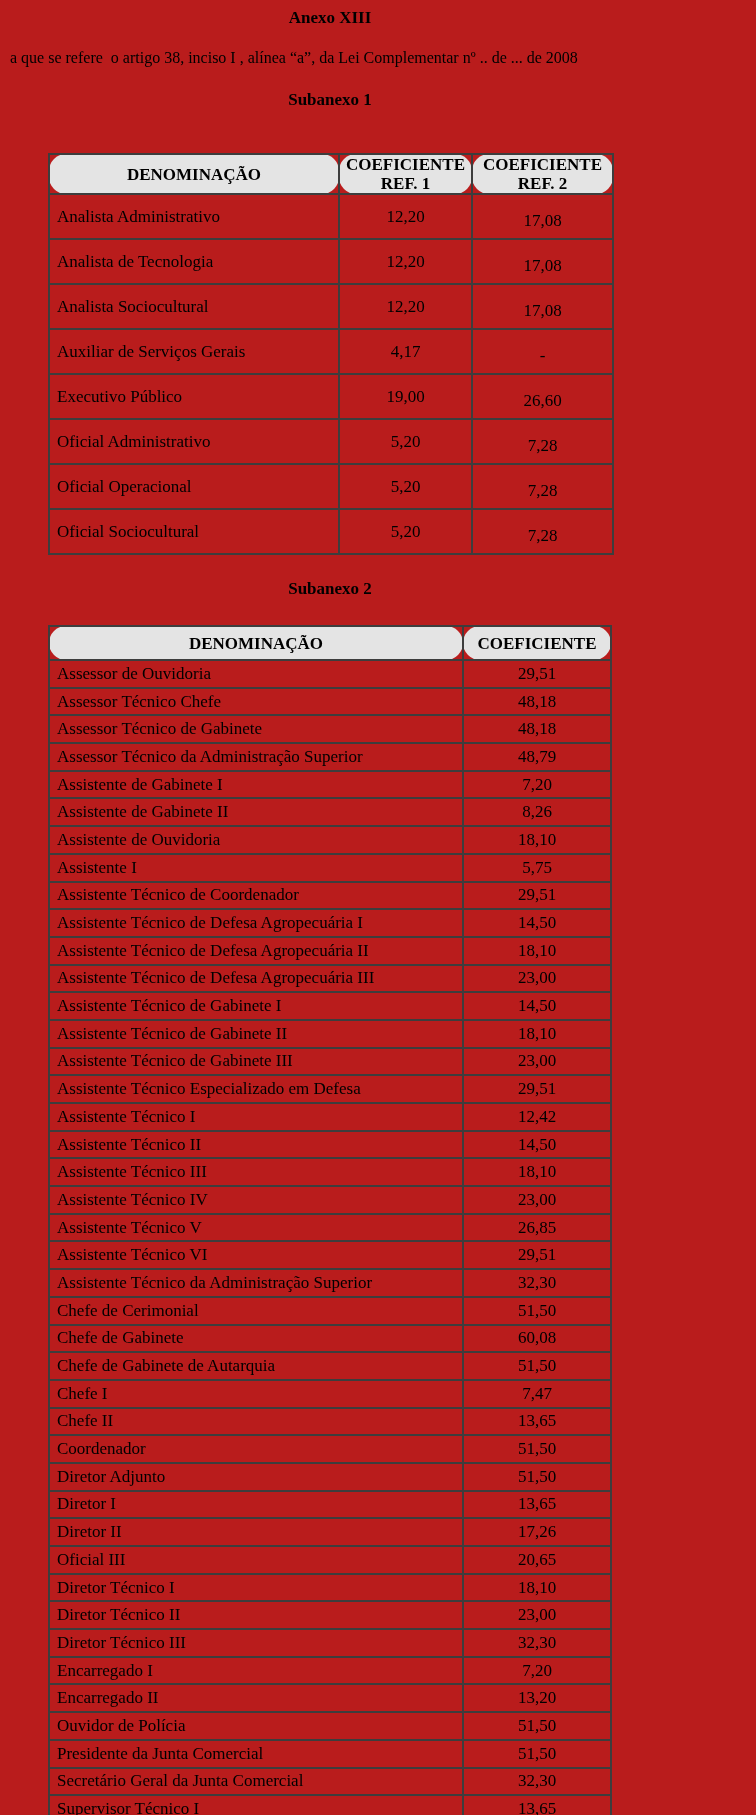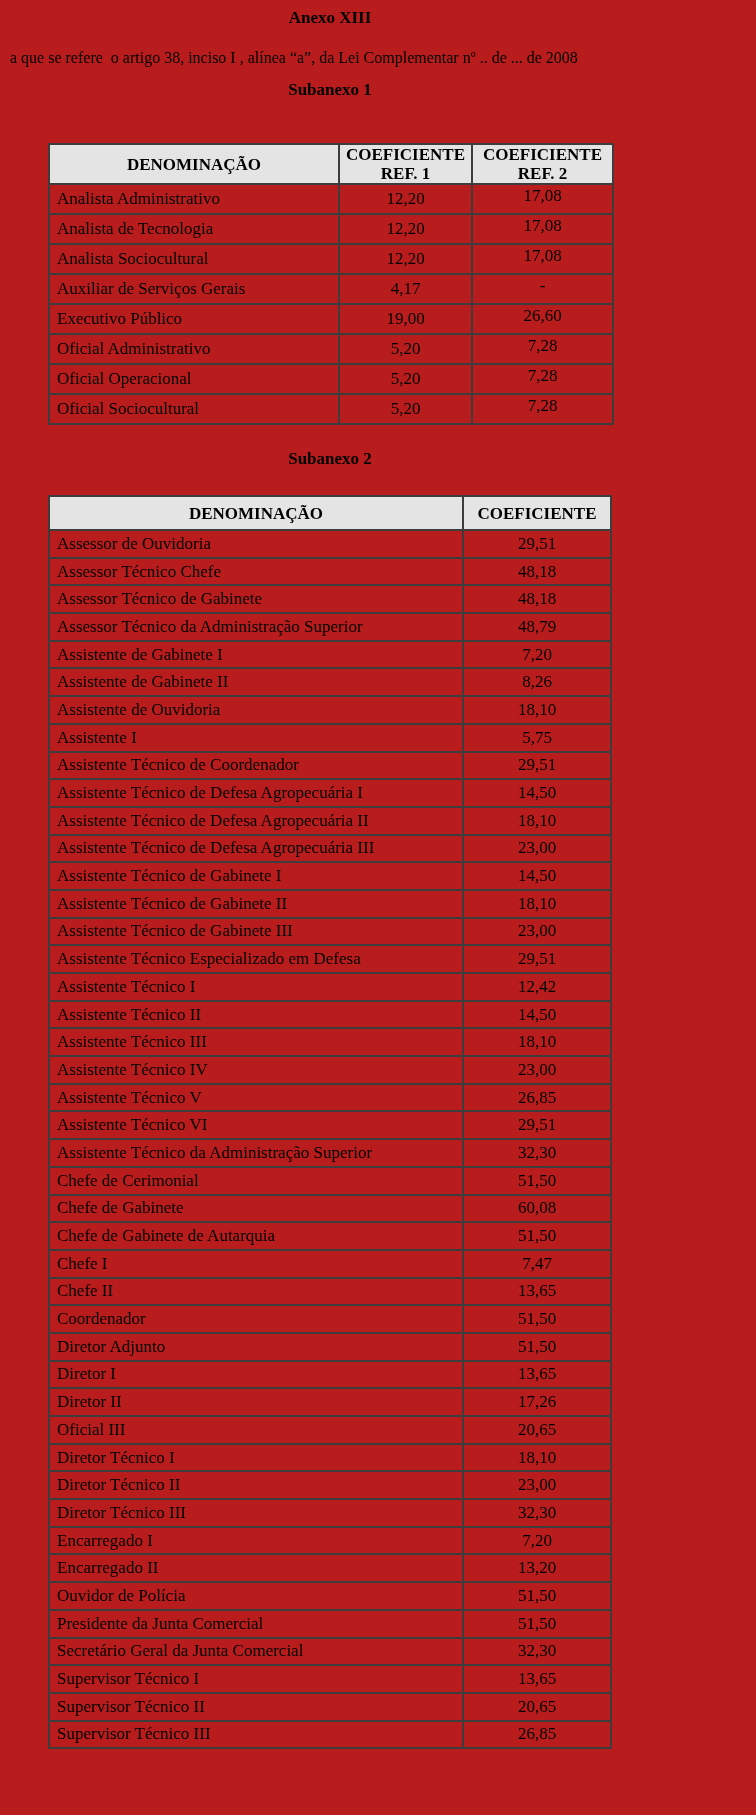--- a/index.html
+++ b/index.html
@@ -26,41 +26,42 @@
     line-height: 20px;
     white-space: pre;
   }
   .sub-heading {
     width: 660px;
     text-align: center;
     font-weight: bold;
     font-size: 17px;
     line-height: 20px;
   }
-  .sub-heading.first { margin-top: 12px; }
+  .sub-heading.first { margin-top: 22px; }
   .sub-heading.second { margin-top: 24px; }
   table {
     border-collapse: collapse;
     margin-left: 48px;
     table-layout: fixed;
   }
   .t1 { margin-top: 43px; width: 558px; }
   .t2 { margin-top: 26px; width: 558px; }
   th, td {
     border: 2px solid var(--border-color, #3d3d3d);
     overflow: hidden;
   }
   th {
     background: var(--header-bg, #e4e4e4);
     font-weight: bold;
     font-size: 17px;
     line-height: 19px;
     text-align: center;
     padding: 0;
     vertical-align: middle;
+    border-radius: 17px;
   }
   .t1 th { height: 35px; }
   .t2 th { height: 32px; }
   .t1 td { height: 26px; border-radius: 13px; }
   .t2 td { height: 25.7px; }
   td.name {
     text-align: left;
     padding: 0 4px 0 7px;
     font-size: 17px;
     line-height: 20px;
@@ -69,21 +70,21 @@
   }
   td.num {
     text-align: center;
     font-size: 17px;
     vertical-align: middle;
     padding: 0;
   }
   td.num.raised {
     vertical-align: top;
     line-height: 18px;
-    padding-top: 2px;
+    padding-top: 17px;
   }
   .t1 .col-denom { width: 288px; }
   .t1 .col-ref1  { width: 131px; }
   .t1 .col-ref2  { width: 139px; }
   .t2 .col-denom { width: 412px; }
   .t2 .col-coef  { width: 146px; }
 </style>
 </head>
 <body>
 

